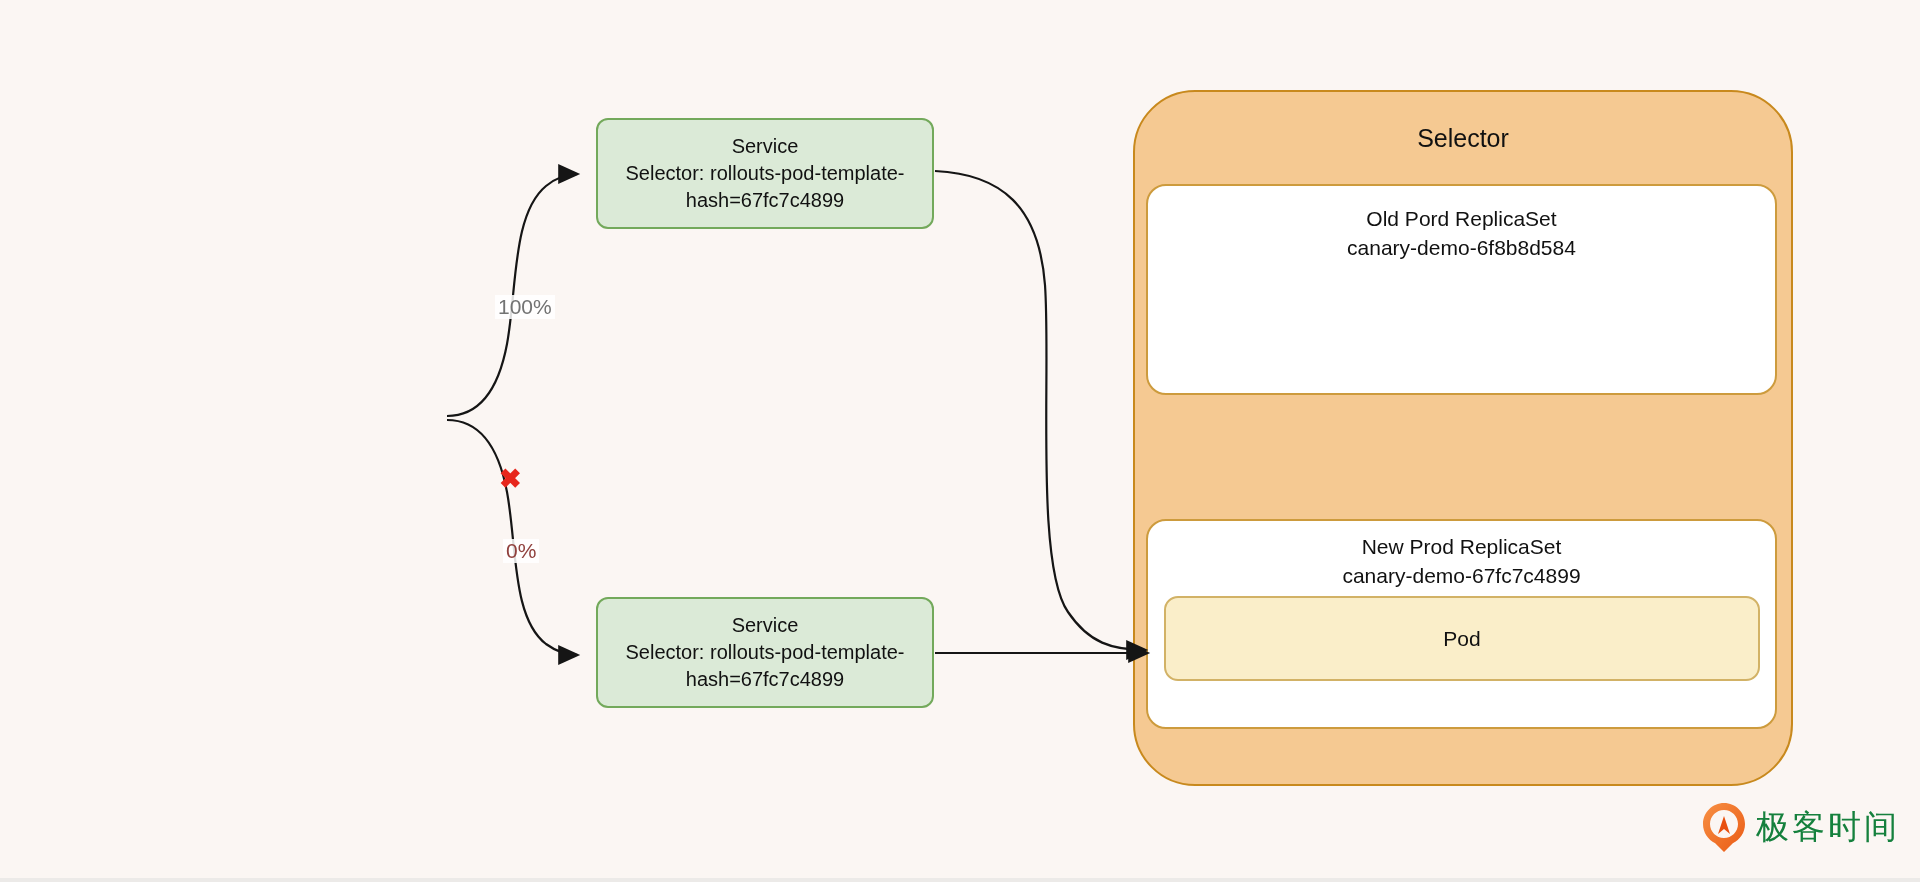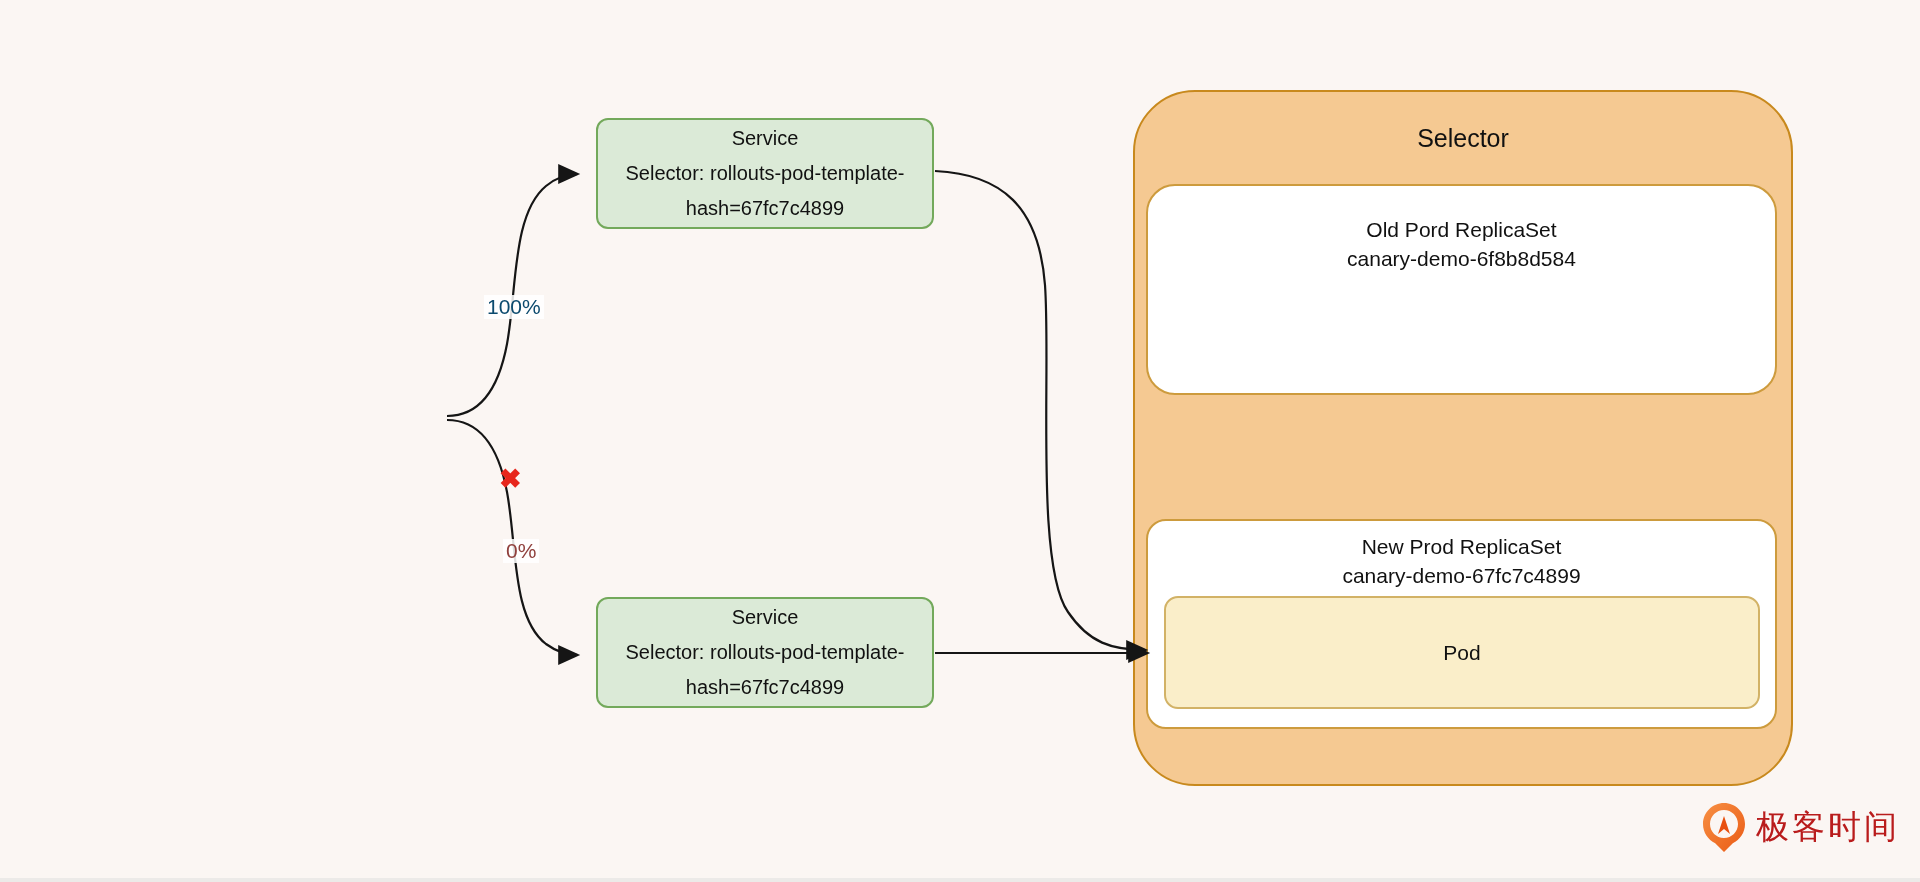--- a/index.html
+++ b/index.html
@@ -1,48 +1,48 @@
 <!DOCTYPE html>
 <html><head>
 <meta charset="utf-8">
 <style>
   html,body{margin:0;padding:0;background:#fbf6f3;}
   .page{position:relative;width:1920px;height:882px;background:#fbf6f3;overflow:hidden;
         font-family:"Liberation Sans",sans-serif;color:#111;}
   .node{position:absolute;box-sizing:border-box;display:flex;flex-direction:column;
-        align-items:center;justify-content:center;text-align:center;z-index:2;gap:8px;}
+        align-items:center;justify-content:center;text-align:center;z-index:2;}
   .ingress{left:125px;top:363px;width:322px;height:112px;background:#cfe0ed;
            border:2px solid #7a9ac2;border-radius:12px;font-size:21px;}
   .service{left:596px;width:338px;height:111px;background:#dbead7;
            border:2px solid #73a95b;border-radius:12px;font-size:20px;line-height:27px;}
   .service-top{top:118px;}
   .service-bottom{top:597px;}
   .rollout{position:absolute;left:1133px;top:90px;width:660px;height:696px;box-sizing:border-box;
            background:#f5c992;border:2.5px solid #c8891d;border-radius:62px;z-index:1;}
   .rollout-title{position:absolute;left:1133px;top:124px;width:660px;text-align:center;
                  font-size:25px;z-index:2;}
   .rsbox{position:absolute;box-sizing:border-box;left:1146px;width:631px;background:#ffffff;
          border:2px solid #cd9b3d;border-radius:20px;text-align:center;font-size:21px;
          line-height:29px;z-index:2;}
-  .rsbox-old{top:184px;height:211px;padding-top:29px;border-radius:29px;}
+  .rsbox-old{top:184px;height:211px;padding-top:18px;}
   .rsbox-new{top:519px;height:210px;padding-top:11px;}
-  .pod{position:absolute;box-sizing:border-box;left:1164px;top:596px;width:596px;height:113px;
+  .pod{position:absolute;box-sizing:border-box;left:1164px;top:596px;width:596px;height:85px;
        background:#faeec9;border:2px solid #d2b266;border-radius:14px;display:flex;
        flex-direction:column;align-items:center;justify-content:center;text-align:center;
        font-size:21px;line-height:29px;z-index:3;}
   .connectors{position:absolute;left:0;top:0;width:1920px;height:882px;z-index:4;
               pointer-events:none;}
   .edge-label{position:absolute;z-index:5;font-size:21px;text-align:center;
               background:rgba(255,255,255,0.85);padding:0 3px;}
-  .label-canary{left:484px;top:295px;color:#0c4a6e;}
+  .label-canary{left:495px;top:295px;color:#737373;}
   .label-stable{left:503px;top:539px;color:#90403d;}
   .blocked-x{position:absolute;left:499px;top:464px;z-index:5;color:#e7261c;
              font-size:27px;font-weight:bold;line-height:30px;}
   .logo{position:absolute;left:1701px;top:801px;display:flex;align-items:center;z-index:2;}
-  .logo-text{font-size:33px;color:#b91c1c;letter-spacing:3px;margin-left:9px;text-align:center;}
+  .logo-text{font-size:33px;color:#15803d;letter-spacing:3px;margin-left:9px;text-align:center;}
   .bottom-strip{position:absolute;left:0;bottom:0;width:1920px;height:4px;background:#eceae8;z-index:6;}
 </style>
 </head>
 <body>
 
 <div class="page">
 
   <div class="rollout"></div>
   <div class="rollout-title">Selector</div>
 

